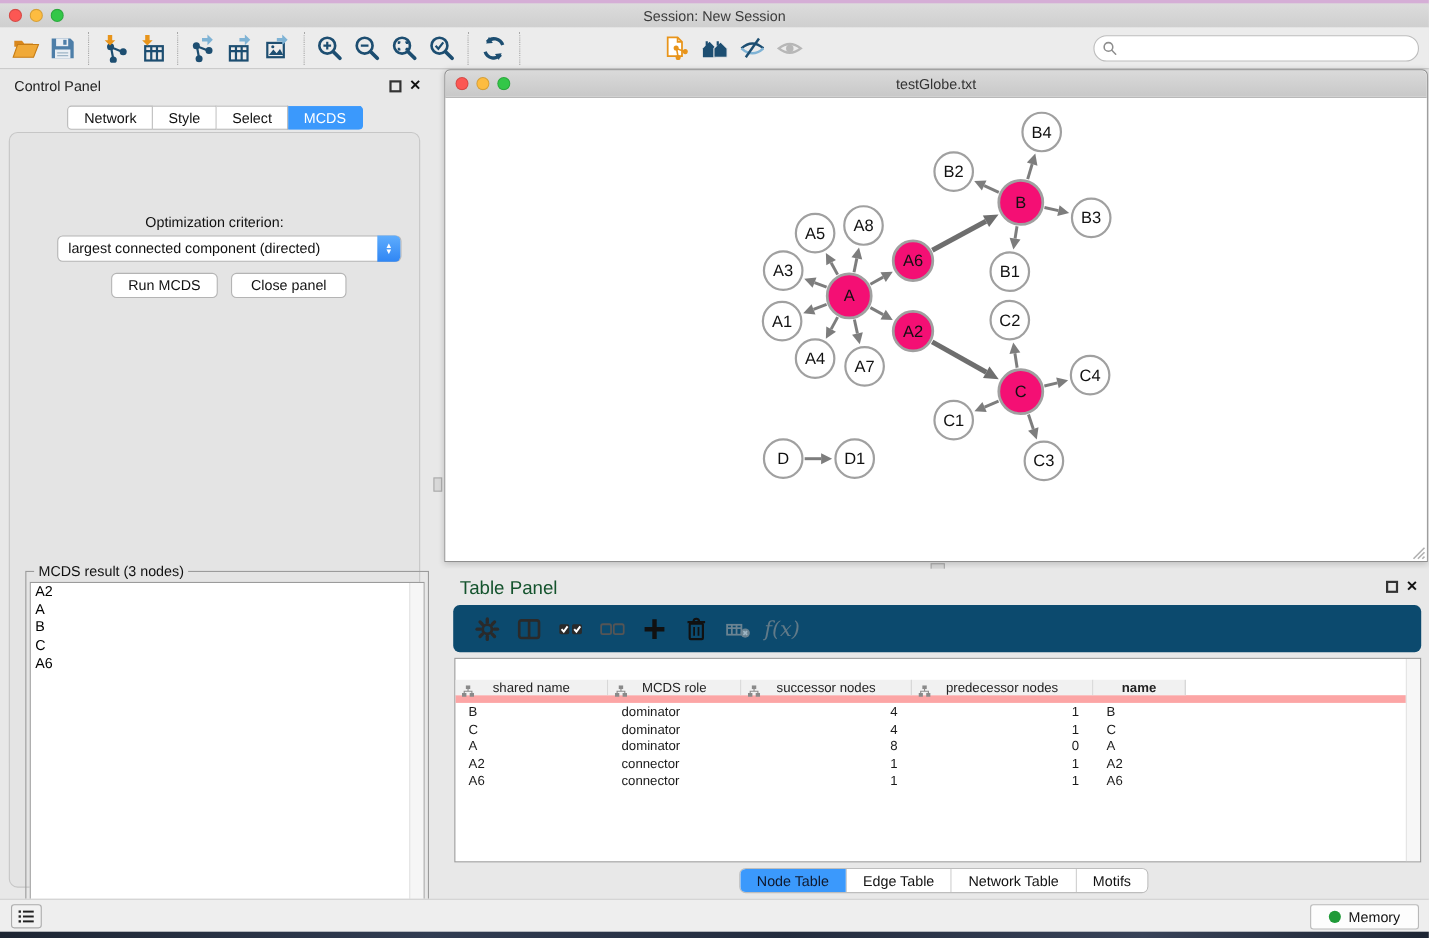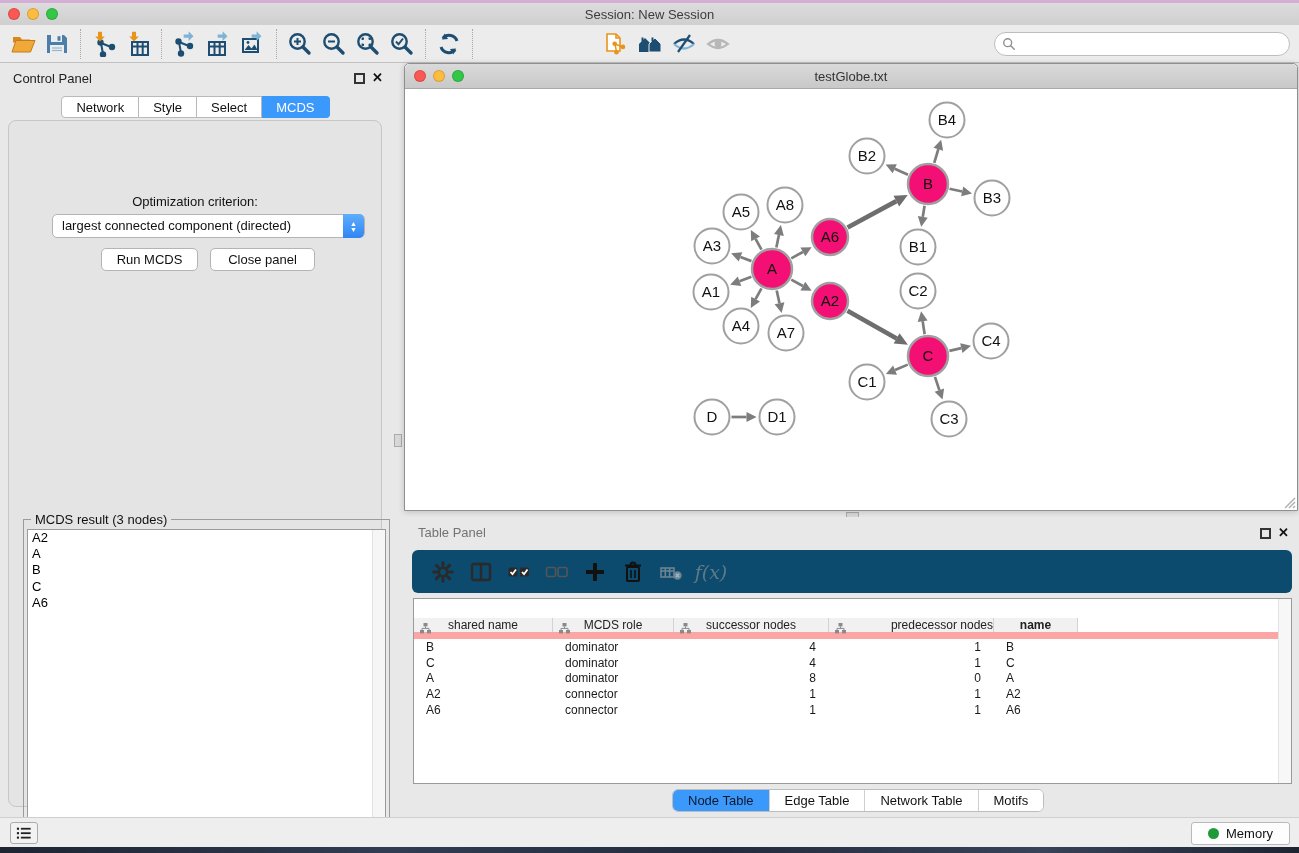--- a/index.html
+++ b/index.html
@@ -82,21 +82,21 @@
   .net-titlebar { position:absolute; left:0; top:0; width:100%; height:25px;
                 background:linear-gradient(#dadada,#c8c8c8); border-bottom:1px solid #a8a8a8;
                 border-radius:5px 5px 0 0; }
   .net-titlebar .lights { top:6px; left:9px; }
   .net-title { position:absolute; left:0; right:0; top:5px; text-align:center; font-size:13px; color:#333; }
   .net-canvas { position:absolute; left:0; top:25px; width:892px; height:421px; background:#fff;text-align:center; }
   .resize-grip { position:absolute; right:1px; bottom:1px; }
 
   
   .table-panel { position:absolute; left:391px; top:517px; width:908px; height:300px; background:#e8e8e8; }
-  .tp-title { position:absolute; left:27px; top:8px; font-size:13px; color:#737373; }
+  .tp-title { position:absolute; left:27px; top:8px; font-size:17px; color:#14532d; }
   .tp-float { right:28px; top:11px; } .tp-close { right:10px; top:8px; }
   .tp-toolbar { position:absolute; left:21px; top:33px; width:880px; height:43px;
                 background:#0c4a6e; border-radius:6px; display:flex; align-items:center; padding-left:12px; }
   .tbicon { width:38px; height:34px; display:flex; align-items:center; justify-content:center; }
   .tbicon svg { width:24px; height:24px; }
   .tbicon.disabled { opacity:.6; }
   .fx-label { font-family:"DejaVu Serif", serif; font-style:italic; font-size:19px; color:#9a9a9a; padding-left:4px; }
 
   .data-table { position:absolute; left:22px; top:81px; width:879px; height:186px; background:#fff;
                 border:1px solid #9a9a9a; overflow:hidden; font-size:12px; }
@@ -552,21 +552,21 @@
           <span class="tree-ic"><svg width="11" height="11" viewBox="0 0 11 11">
               <g fill="#8a8a8a">
                 <rect x="3.5" y="0" width="4" height="3.4"></rect>
                 <rect x="0" y="7" width="4" height="3.4"></rect>
                 <rect x="7" y="7" width="4" height="3.4"></rect>
               </g>
               <path d="M5.5 3.4 v2 M2 7 v-1.6 h7 v1.6" fill="none" stroke="#8a8a8a" stroke-width="1"></path>
             </svg></span>
           <span>successor nodes</span>
         </div>
-        <div class="th" style="width: 165px; justify-content: flex-end;">
+        <div class="th" style="width: 165px;">
           <span class="tree-ic"><svg width="11" height="11" viewBox="0 0 11 11">
               <g fill="#8a8a8a">
                 <rect x="3.5" y="0" width="4" height="3.4"></rect>
                 <rect x="0" y="7" width="4" height="3.4"></rect>
                 <rect x="7" y="7" width="4" height="3.4"></rect>
               </g>
               <path d="M5.5 3.4 v2 M2 7 v-1.6 h7 v1.6" fill="none" stroke="#8a8a8a" stroke-width="1"></path>
             </svg></span>
           <span>predecessor nodes</span>
         </div>

